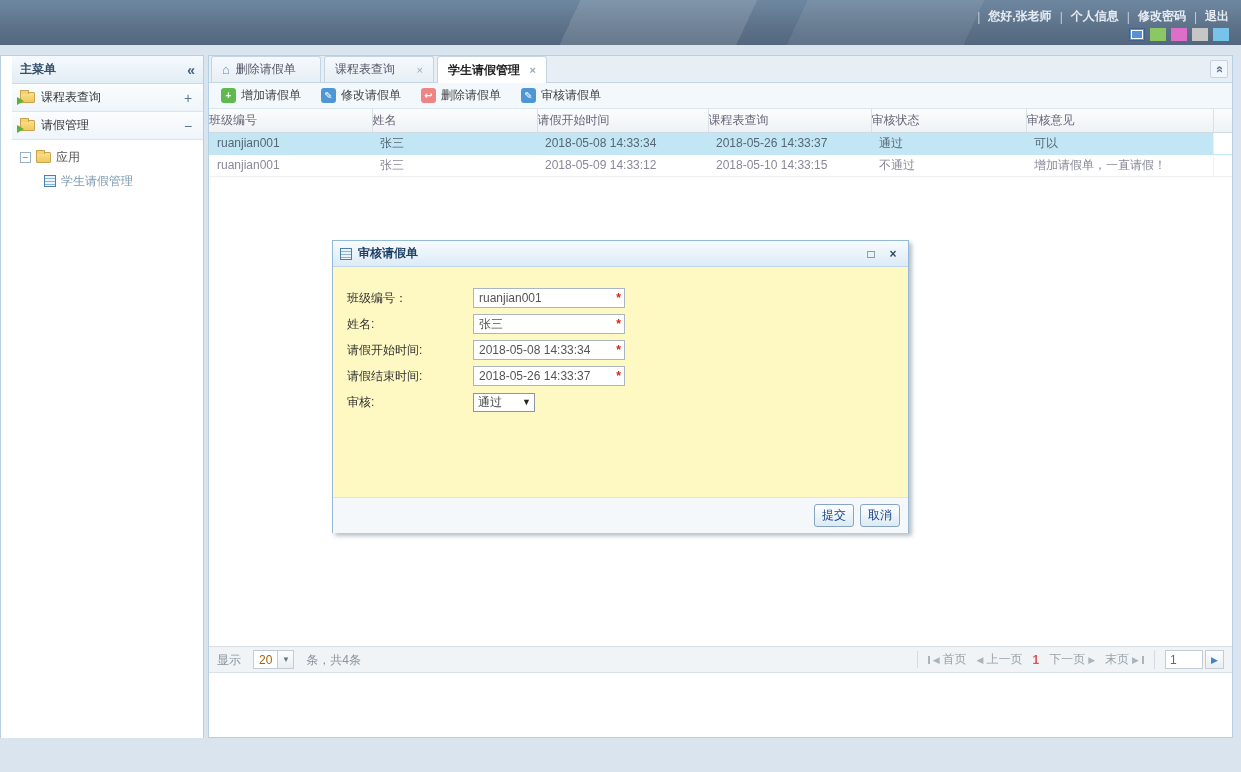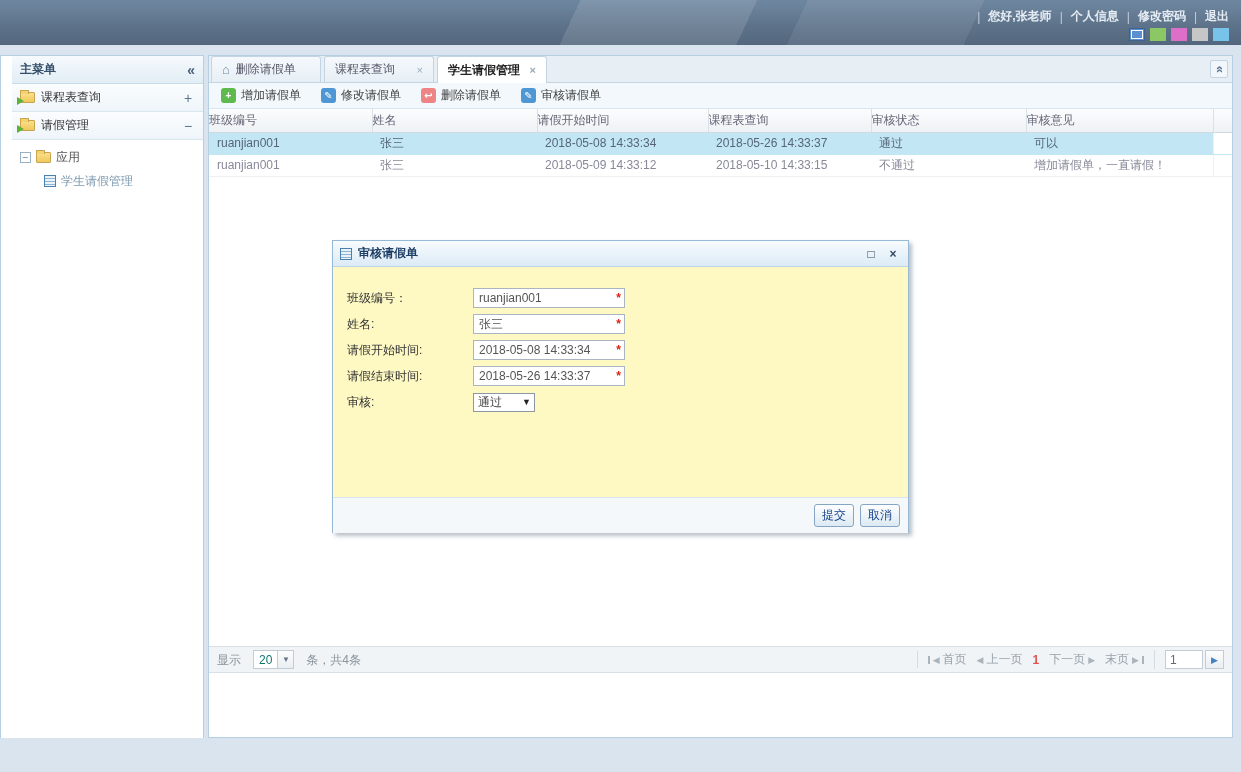--- a/index.html
+++ b/index.html
@@ -69,21 +69,21 @@
   .grid th { height:23px; background:linear-gradient(180deg,#fbfcfd,#eef2f5); border-right:1px solid #d8e1e8; border-bottom:1px solid #cfdae2; font-weight:normal; text-align:left; padding:0 0; color:#667; cursor:pointer; overflow:hidden; white-space:nowrap; }
   .grid td { height:22px; padding:0 8px; color:#889; border-bottom:1px solid #eef1f4; overflow:hidden; white-space:nowrap; }
   .grid tr.sel td { background:#c3e6f5; color:#567; border-bottom:1px solid #c3e6f5; }
   .grid td.filler, .grid tr.sel td.filler { background:#fff; border-left:1px solid #eef1f4; }
   .grid th.filler { border-right:none; }
 
   
   .pager { position:absolute; left:0; top:590px; width:1023px; height:27px; background:#f1f4f7; border-top:1px solid #d9e0e6; border-bottom:1px solid #d9e0e6; display:flex; align-items:center; padding:0 8px; color:#8a949d; }
   .pager .left { display:flex; align-items:flex-end; gap:12px; }
   .psel { display:flex; align-items:center; border:1px solid #c3ccd4; background:#fff; height:19px; }
-  .psel .val { padding:0 5px; color:#0f766e; }
+  .psel .val { padding:0 5px; color:#a16207; }
   .psel .dd { width:16px; height:17px; border-left:1px solid #c3ccd4; background:linear-gradient(180deg,#fdfdfd,#e9eef2); color:#678; font-size:8px; display:flex; align-items:center; justify-content:center; cursor:pointer; }
   .pager .right { margin-left:auto; display:flex; align-items:center; gap:10px; }
   .pg-group { display:flex; align-items:center; gap:10px; border-left:1px solid #d5dbe1; padding-left:10px; }
   .pg-link { display:flex; align-items:center; gap:3px; cursor:pointer; color:#98a2aa; }
   .pg-arr { font-size:9px; color:#aab4bc; }
   .pg-bar { display:inline-block; width:2px; height:8px; background:#aab4bc; }
   .pg-cur { color:#e05252; font-weight:bold; }
   .goto { display:flex; align-items:center; gap:2px; border-left:1px solid #d5dbe1; padding-left:10px; }
   .goto input { width:38px; height:19px; border:1px solid #c3ccd4; padding:0 4px; color:#667; font-size:12px; font-family:inherit; }
   .goto .go { width:19px; height:19px; border:1px solid #c3ccd4; background:linear-gradient(180deg,#fdfdfd,#e9eef2); color:#3f82c6; font-size:9px; display:flex; align-items:center; justify-content:center; cursor:pointer; }

